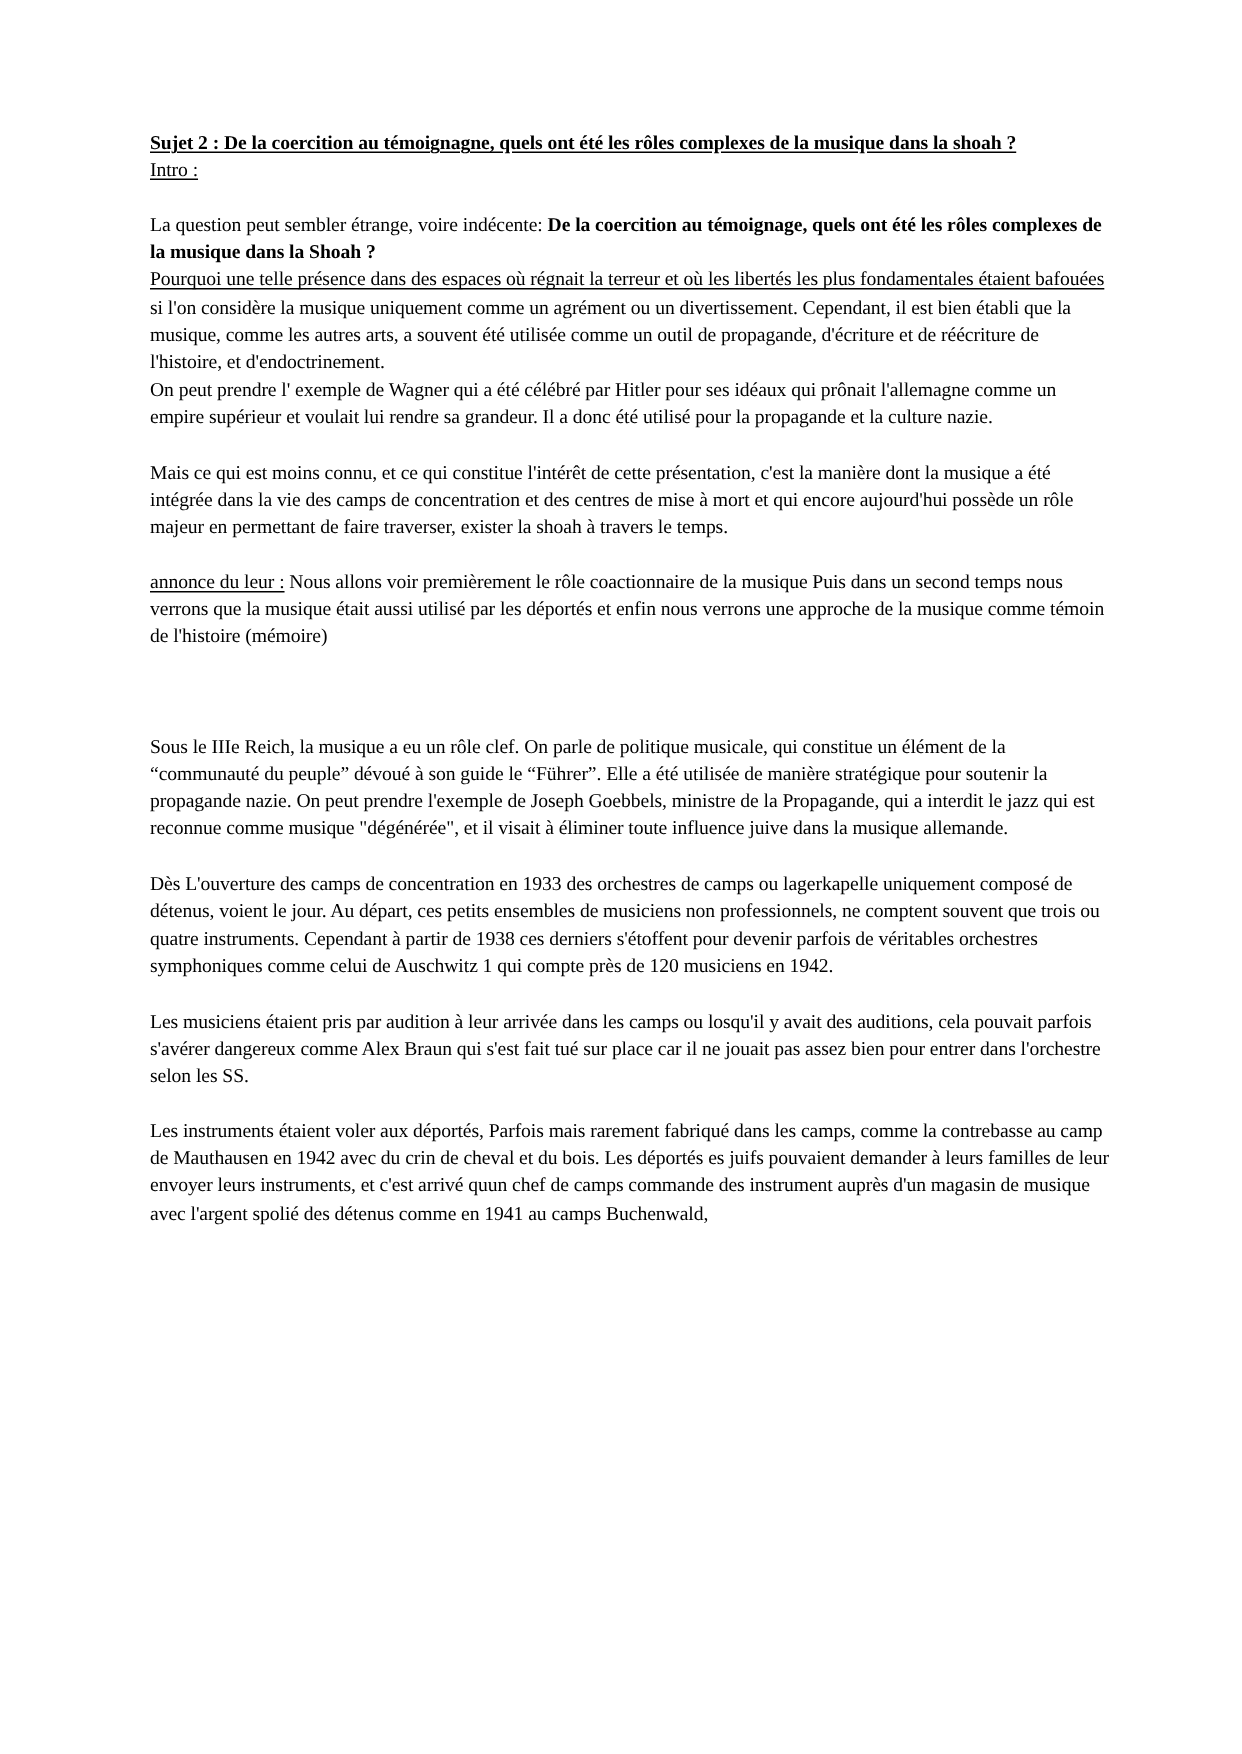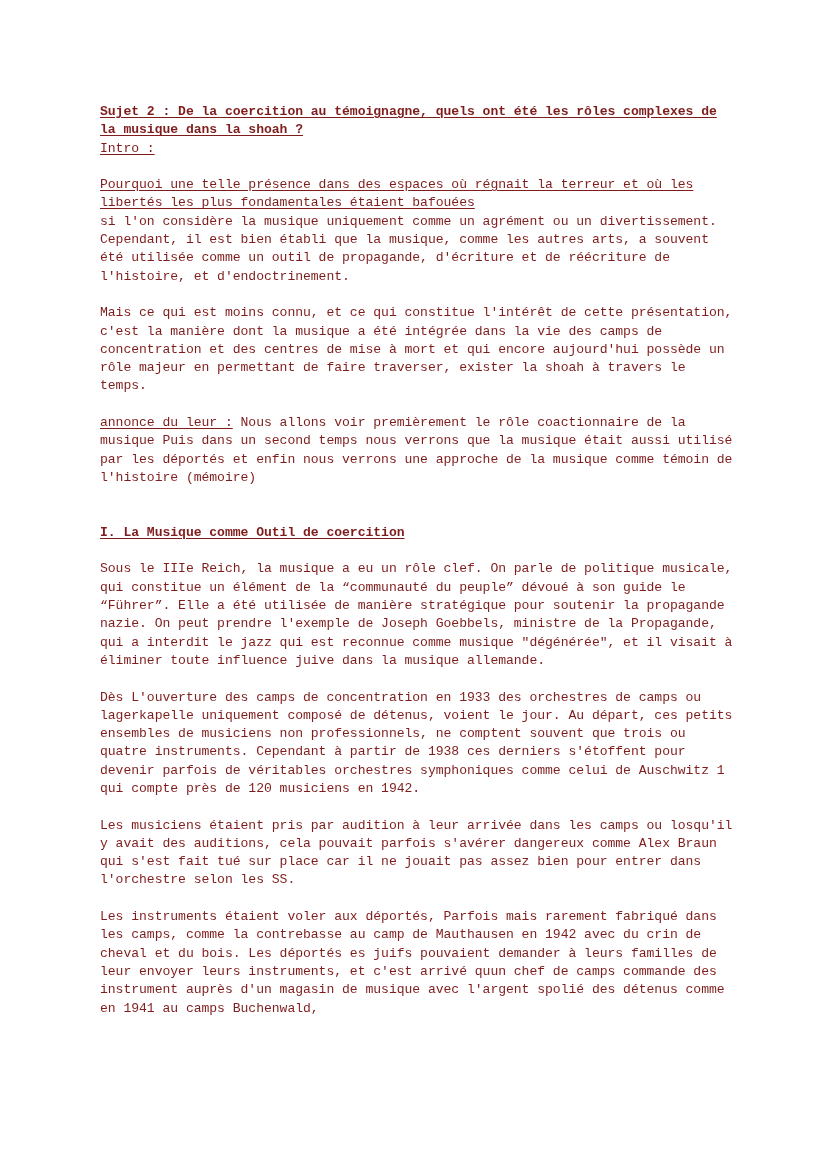--- a/index.html
+++ b/index.html
@@ -1,50 +1,53 @@
 <!DOCTYPE html>
 <html><head>
 <meta charset="utf-8">
 <style>
   html, body { margin: 0; padding: 0; background: #ffffff; }
   body { width: 828px; height: 1169px; position: relative; overflow: hidden; }
   .page {
-    position: absolute; left: 100px; top: 103px; width: 640px;
-    font-family: Liberation Mono, monospace;
-    font-size: 13.1px; line-height: 18.3px; color: #7f1d1d;
+    position: absolute; left: 100px; top: 86px; width: 640px;
+    font-family: Liberation Serif, serif;
+    font-size: 13.1px; line-height: 18.3px; color: #000000;
     letter-spacing: -0.05px;
   }
   p { margin: 0; }
   .gap { height: 18.3px; }
   .gap2 { height: 36.6px; }
   .u { text-decoration: underline; text-underline-offset: 2px; }
   .b { font-weight: bold; }
   .title { font-weight: bold; text-decoration: underline; text-underline-offset: 2px; }
 </style>
 </head>
 <body>
 
 <div class="page">
   <p class="title">Sujet 2 : De la coercition au témoignagne, quels ont été les rôles complexes de la musique dans la shoah ?</p>
   <p class="u">Intro :</p>
   <div class="gap"></div>
 
+  <p>
+    <span>La question peut sembler étrange, voire indécente: </span><span class="b">De la coercition au témoignage, quels ont été les rôles complexes de la musique dans la Shoah ?</span>
+  </p>
   <p class="u">Pourquoi une telle présence dans des espaces où régnait la terreur et où les libertés les plus fondamentales étaient bafouées</p>
   <p>si l'on considère la musique uniquement comme un agrément ou un divertissement. Cependant, il est bien établi que la musique, comme les autres arts, a souvent été utilisée comme un outil de propagande, d'écriture et de réécriture de l'histoire, et d'endoctrinement.</p>
+  <p>On peut prendre l' exemple de Wagner qui a été célébré par Hitler pour ses idéaux qui prônait l'allemagne comme un empire supérieur  et voulait lui rendre sa grandeur. Il a donc été utilisé pour la propagande et la culture nazie.</p>
   <div class="gap"></div>
 
   <p>Mais ce qui est moins connu, et ce qui constitue l'intérêt de cette présentation, c'est la manière dont la musique a été intégrée dans la vie des camps de concentration et des centres de mise à mort et qui encore aujourd'hui possède un rôle majeur en permettant de faire traverser, exister la shoah à travers le temps.</p>
   <div class="gap"></div>
 
   <p>
     <span class="u">annonce du leur :</span><span> Nous allons voir premièrement le rôle coactionnaire de la musique Puis dans un second temps nous verrons que la musique était aussi utilisé par les déportés et enfin nous verrons une approche de la musique comme témoin de l'histoire (mémoire)</span>
   </p>
   <div class="gap2"></div>
 
-  <p class="title">I. La Musique comme Outil de coercition</p>
   <div class="gap"></div>
 
   <p>Sous le IIIe Reich, la musique a eu un rôle clef. On parle de politique musicale, qui constitue un élément de la “communauté du peuple” dévoué à son guide le “Führer”. Elle a été utilisée de manière stratégique pour soutenir la propagande nazie. On peut prendre l'exemple de Joseph Goebbels, ministre de la Propagande, qui a interdit le jazz qui est reconnue comme musique "dégénérée", et il visait à éliminer toute influence juive dans la musique allemande.</p>
   <div class="gap"></div>
   <p>Dès L'ouverture des camps de concentration en 1933 des orchestres de camps ou lagerkapelle uniquement composé de détenus, voient le jour. Au départ, ces petits ensembles de musiciens non professionnels, ne comptent souvent  que trois ou quatre instruments. Cependant à partir de 1938 ces derniers s'étoffent pour devenir parfois de véritables orchestres symphoniques comme celui de Auschwitz 1 qui compte près de 120 musiciens en 1942.</p>
   <div class="gap"></div>
   <p>Les musiciens étaient pris par audition à leur arrivée dans les camps ou losqu'il y avait des auditions, cela  pouvait parfois s'avérer dangereux comme Alex Braun qui s'est fait tué sur place car il ne jouait pas assez bien pour entrer dans l'orchestre selon les SS.</p>
   <div class="gap"></div>
   <p>Les instruments étaient voler aux déportés, Parfois mais rarement fabriqué dans les camps, comme la contrebasse au camp de Mauthausen en 1942 avec du crin de cheval et du bois. Les déportés es juifs pouvaient demander à leurs familles de leur envoyer leurs instruments, et c'est arrivé quun chef de camps commande des instrument auprès d'un magasin de musique avec l'argent spolié des détenus comme en 1941 au camps Buchenwald,</p>
   <div class="gap"></div>

